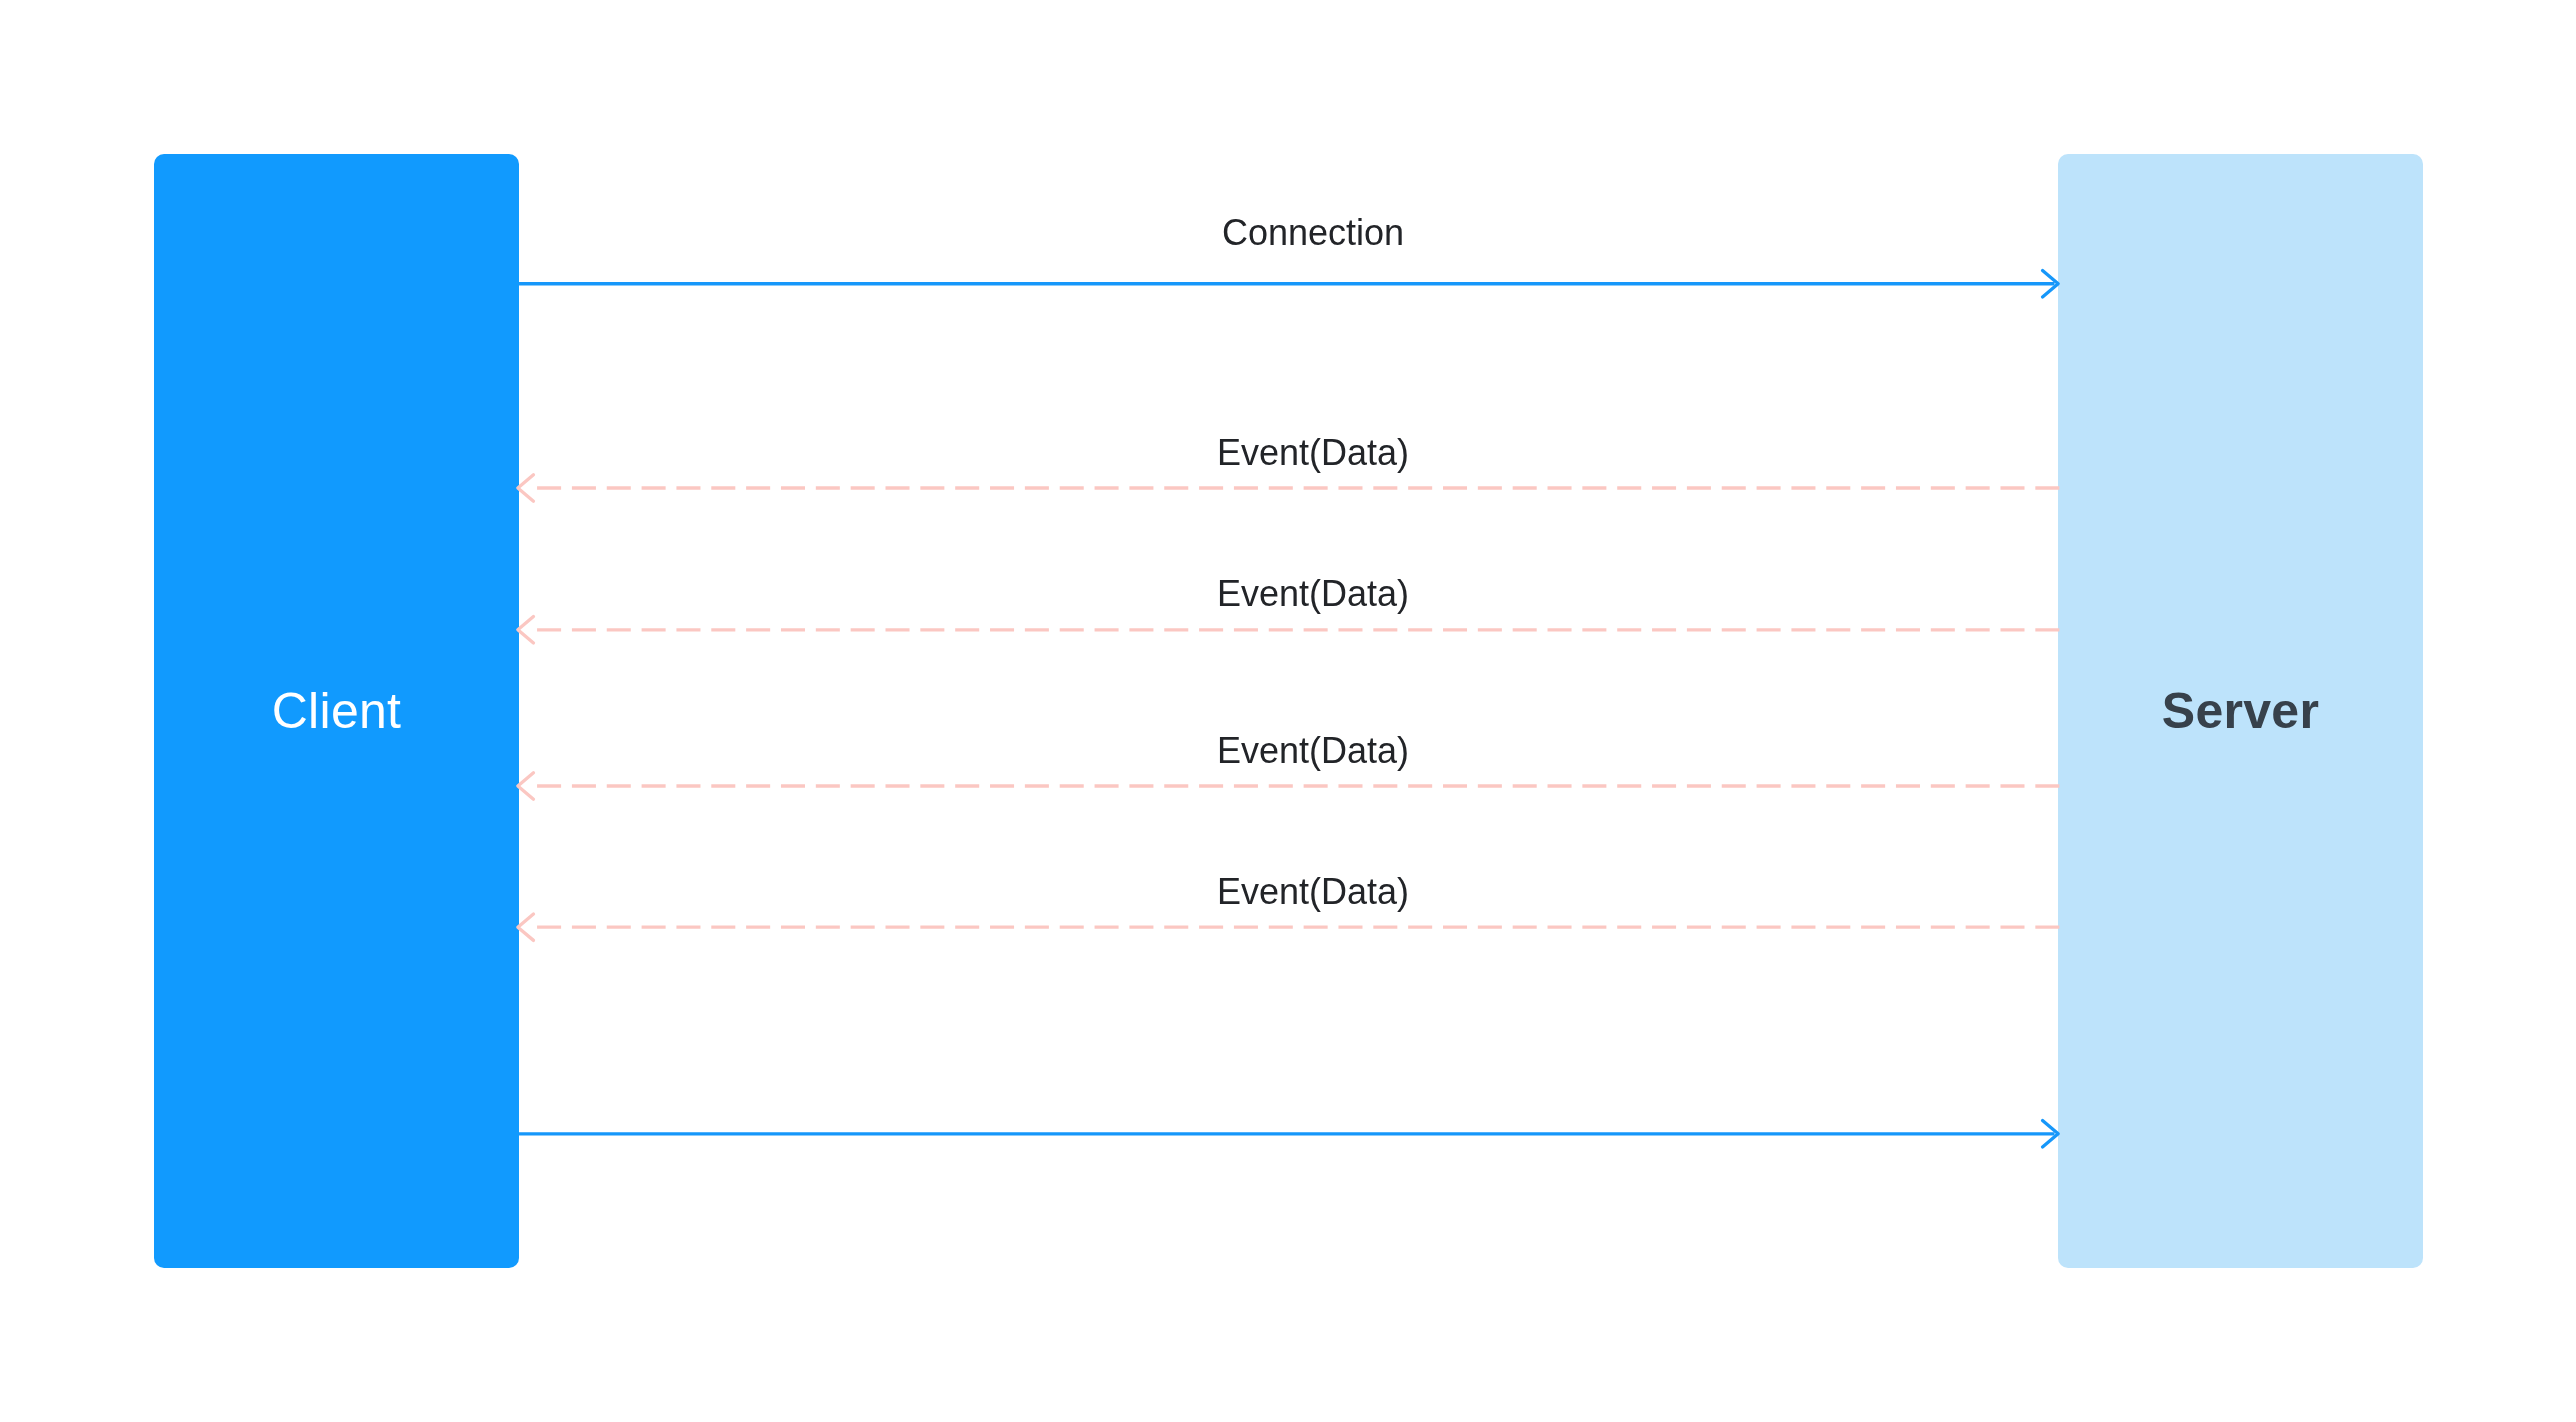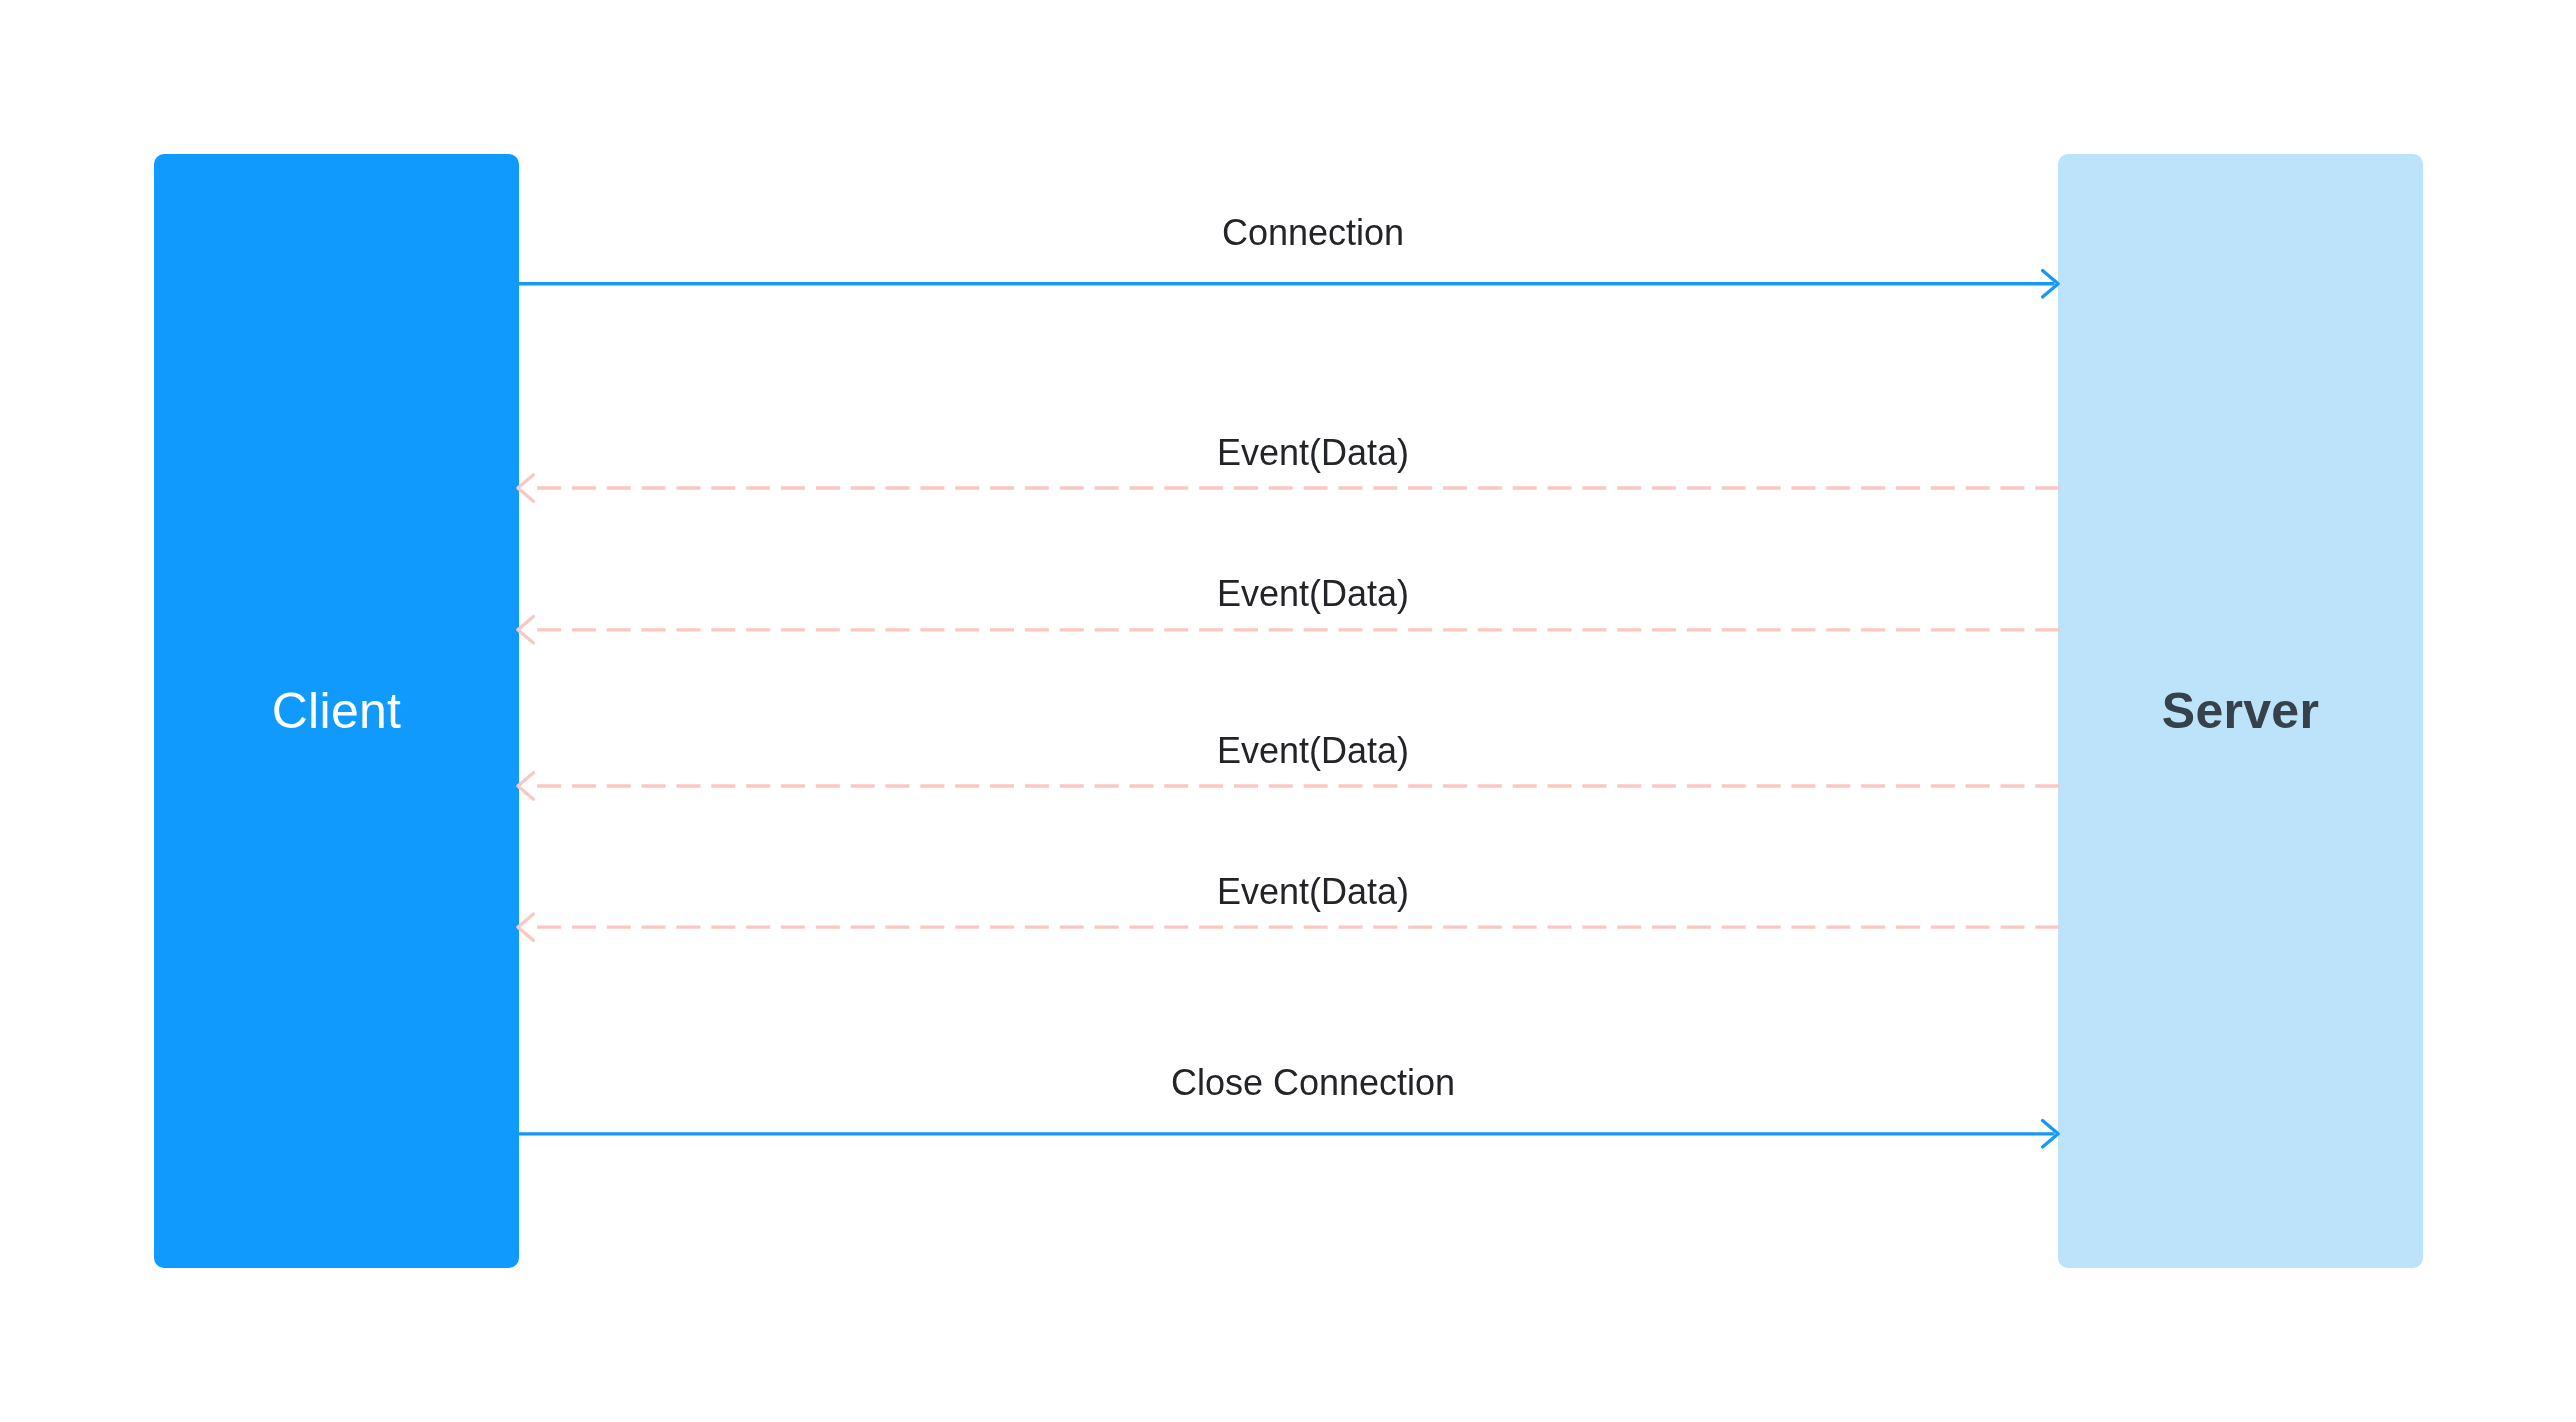--- a/index.html
+++ b/index.html
@@ -125,16 +125,15 @@
       <line class="solid-line" x1="864" y1="1887" x2="3420" y2="1887"></line>
       <polyline class="solid-head" points="3400,1865 3426,1887 3400,1909"></polyline>
     </g>
   </svg>
 
   <div class="msg-label" style="top:207px">Connection</div>
   <div class="msg-label" style="top:427px">Event(Data)</div>
   <div class="msg-label" style="top:568px">Event(Data)</div>
   <div class="msg-label" style="top:725px">Event(Data)</div>
   <div class="msg-label" style="top:866px">Event(Data)</div>
-  <div class="msg-label" style="top:1057px">Close Connection</div>
 
 </div>
 
 
 </body></html>

